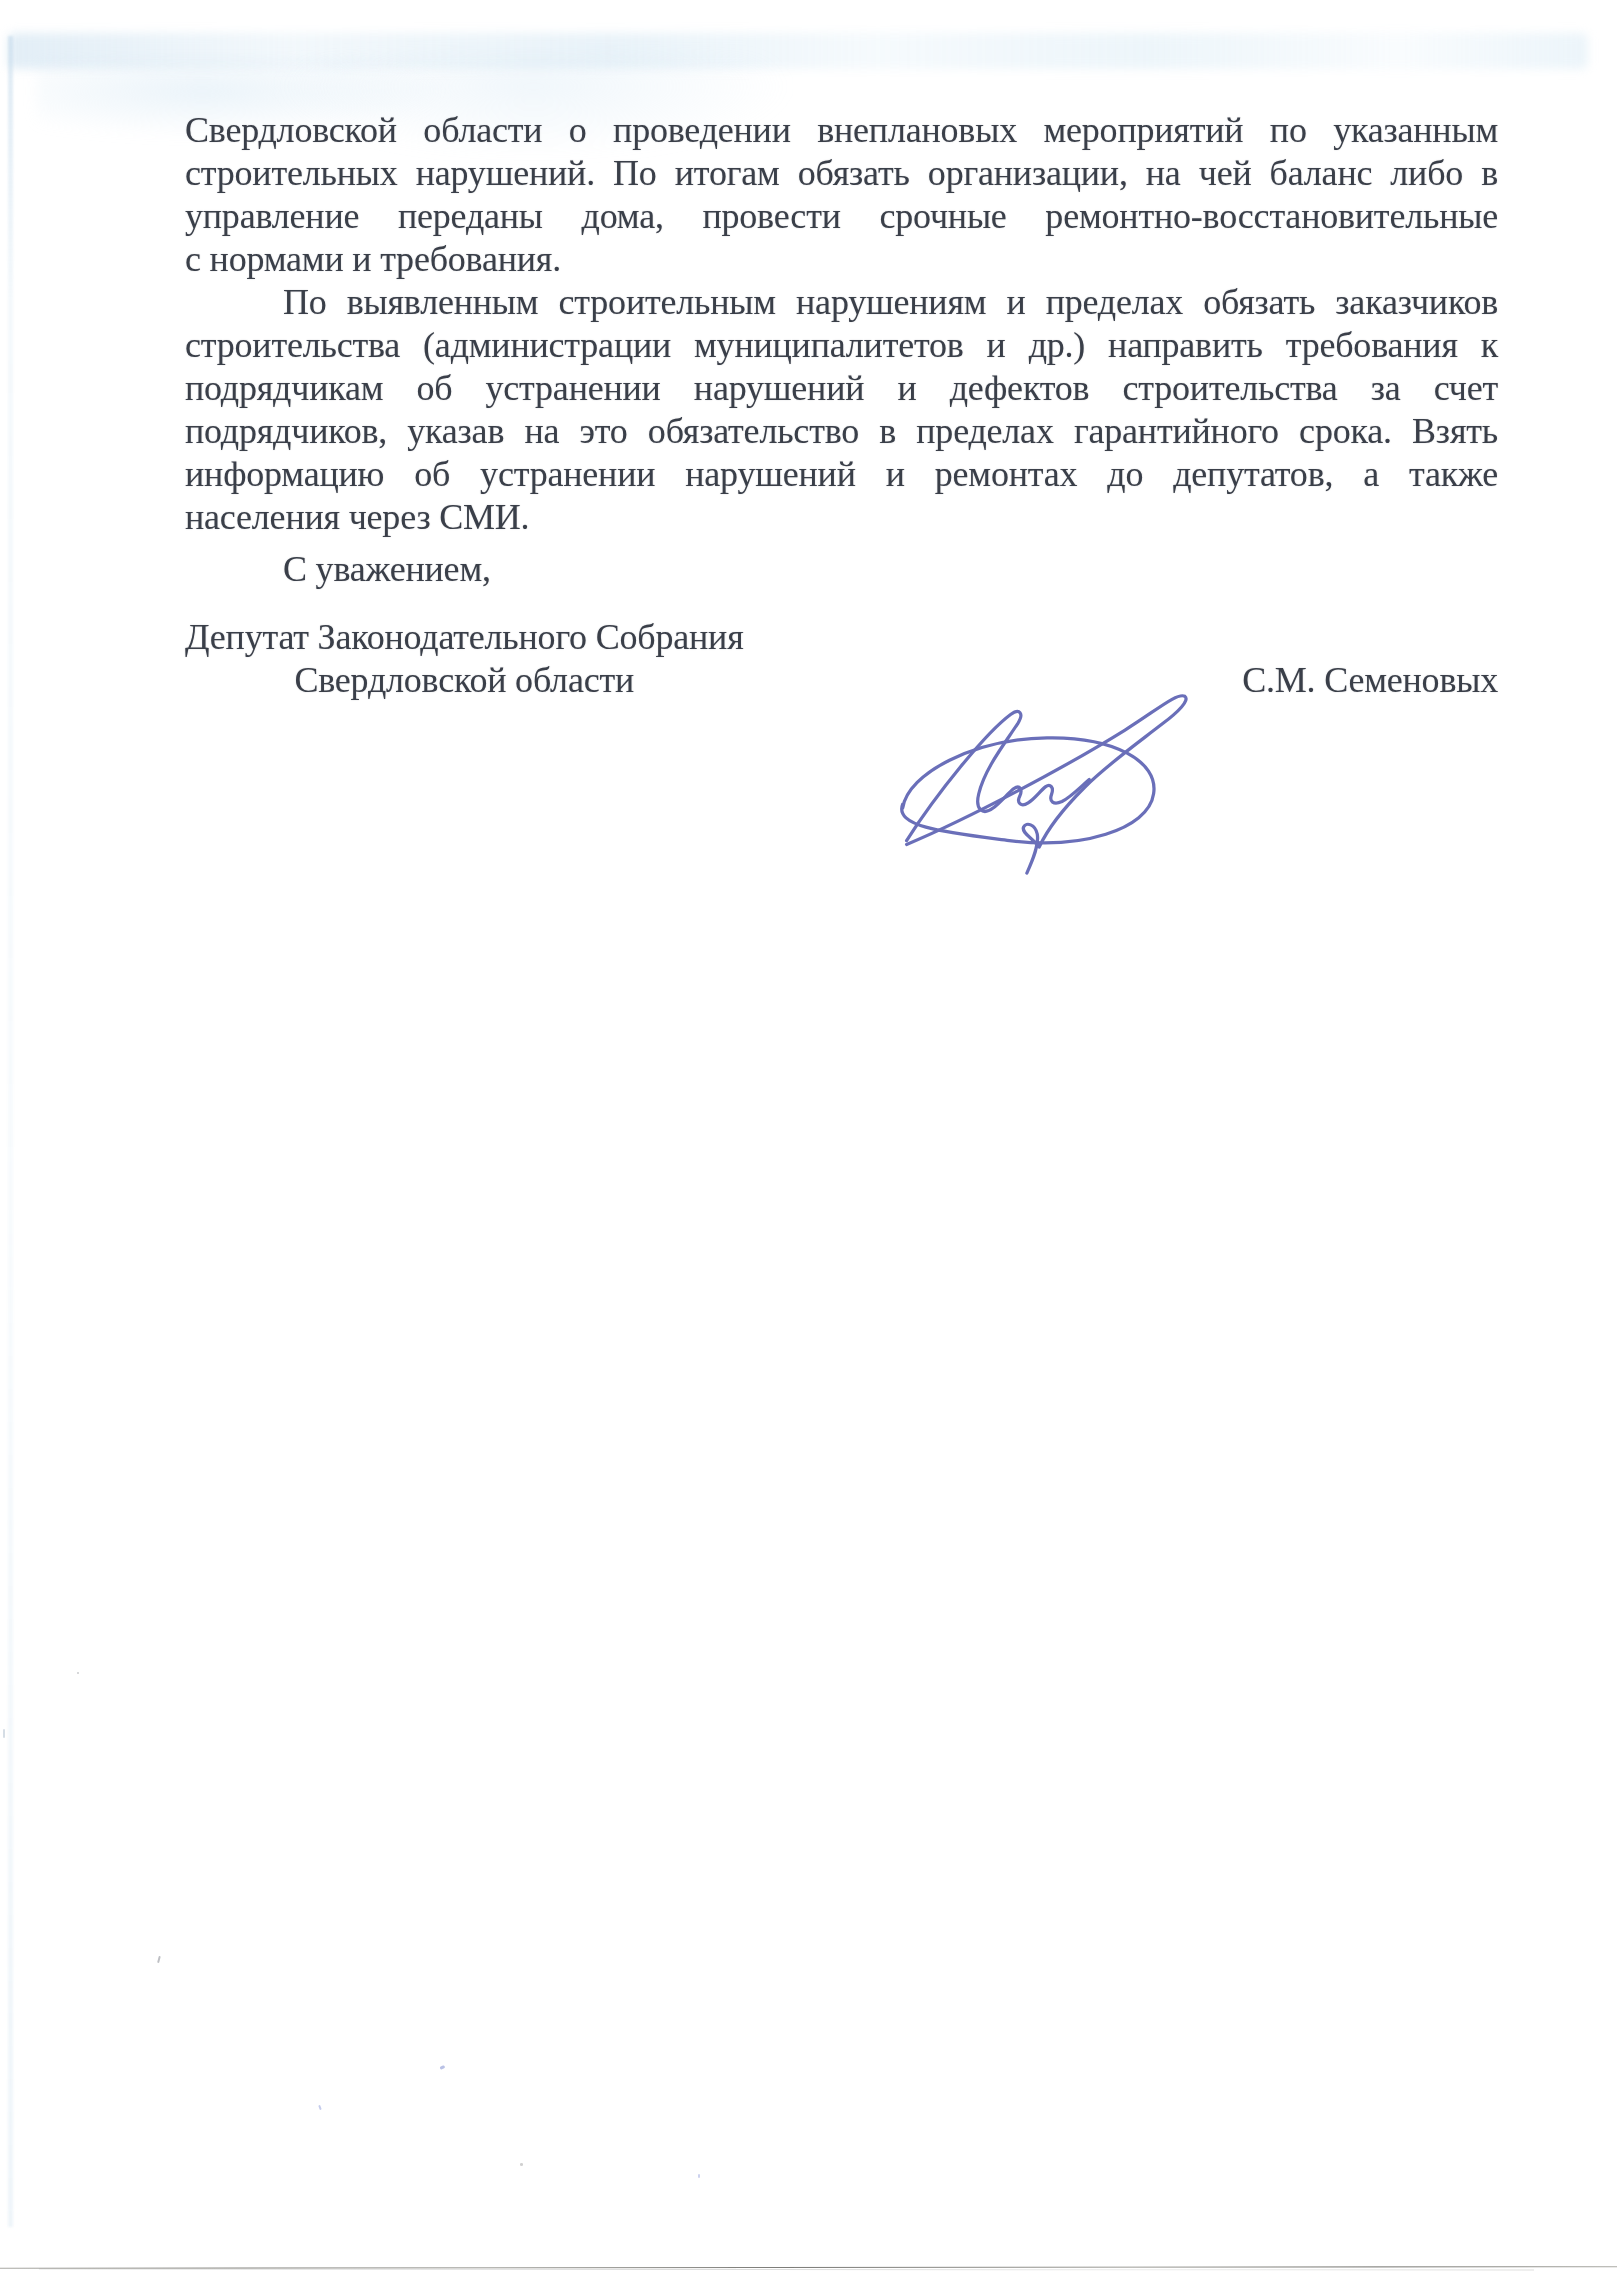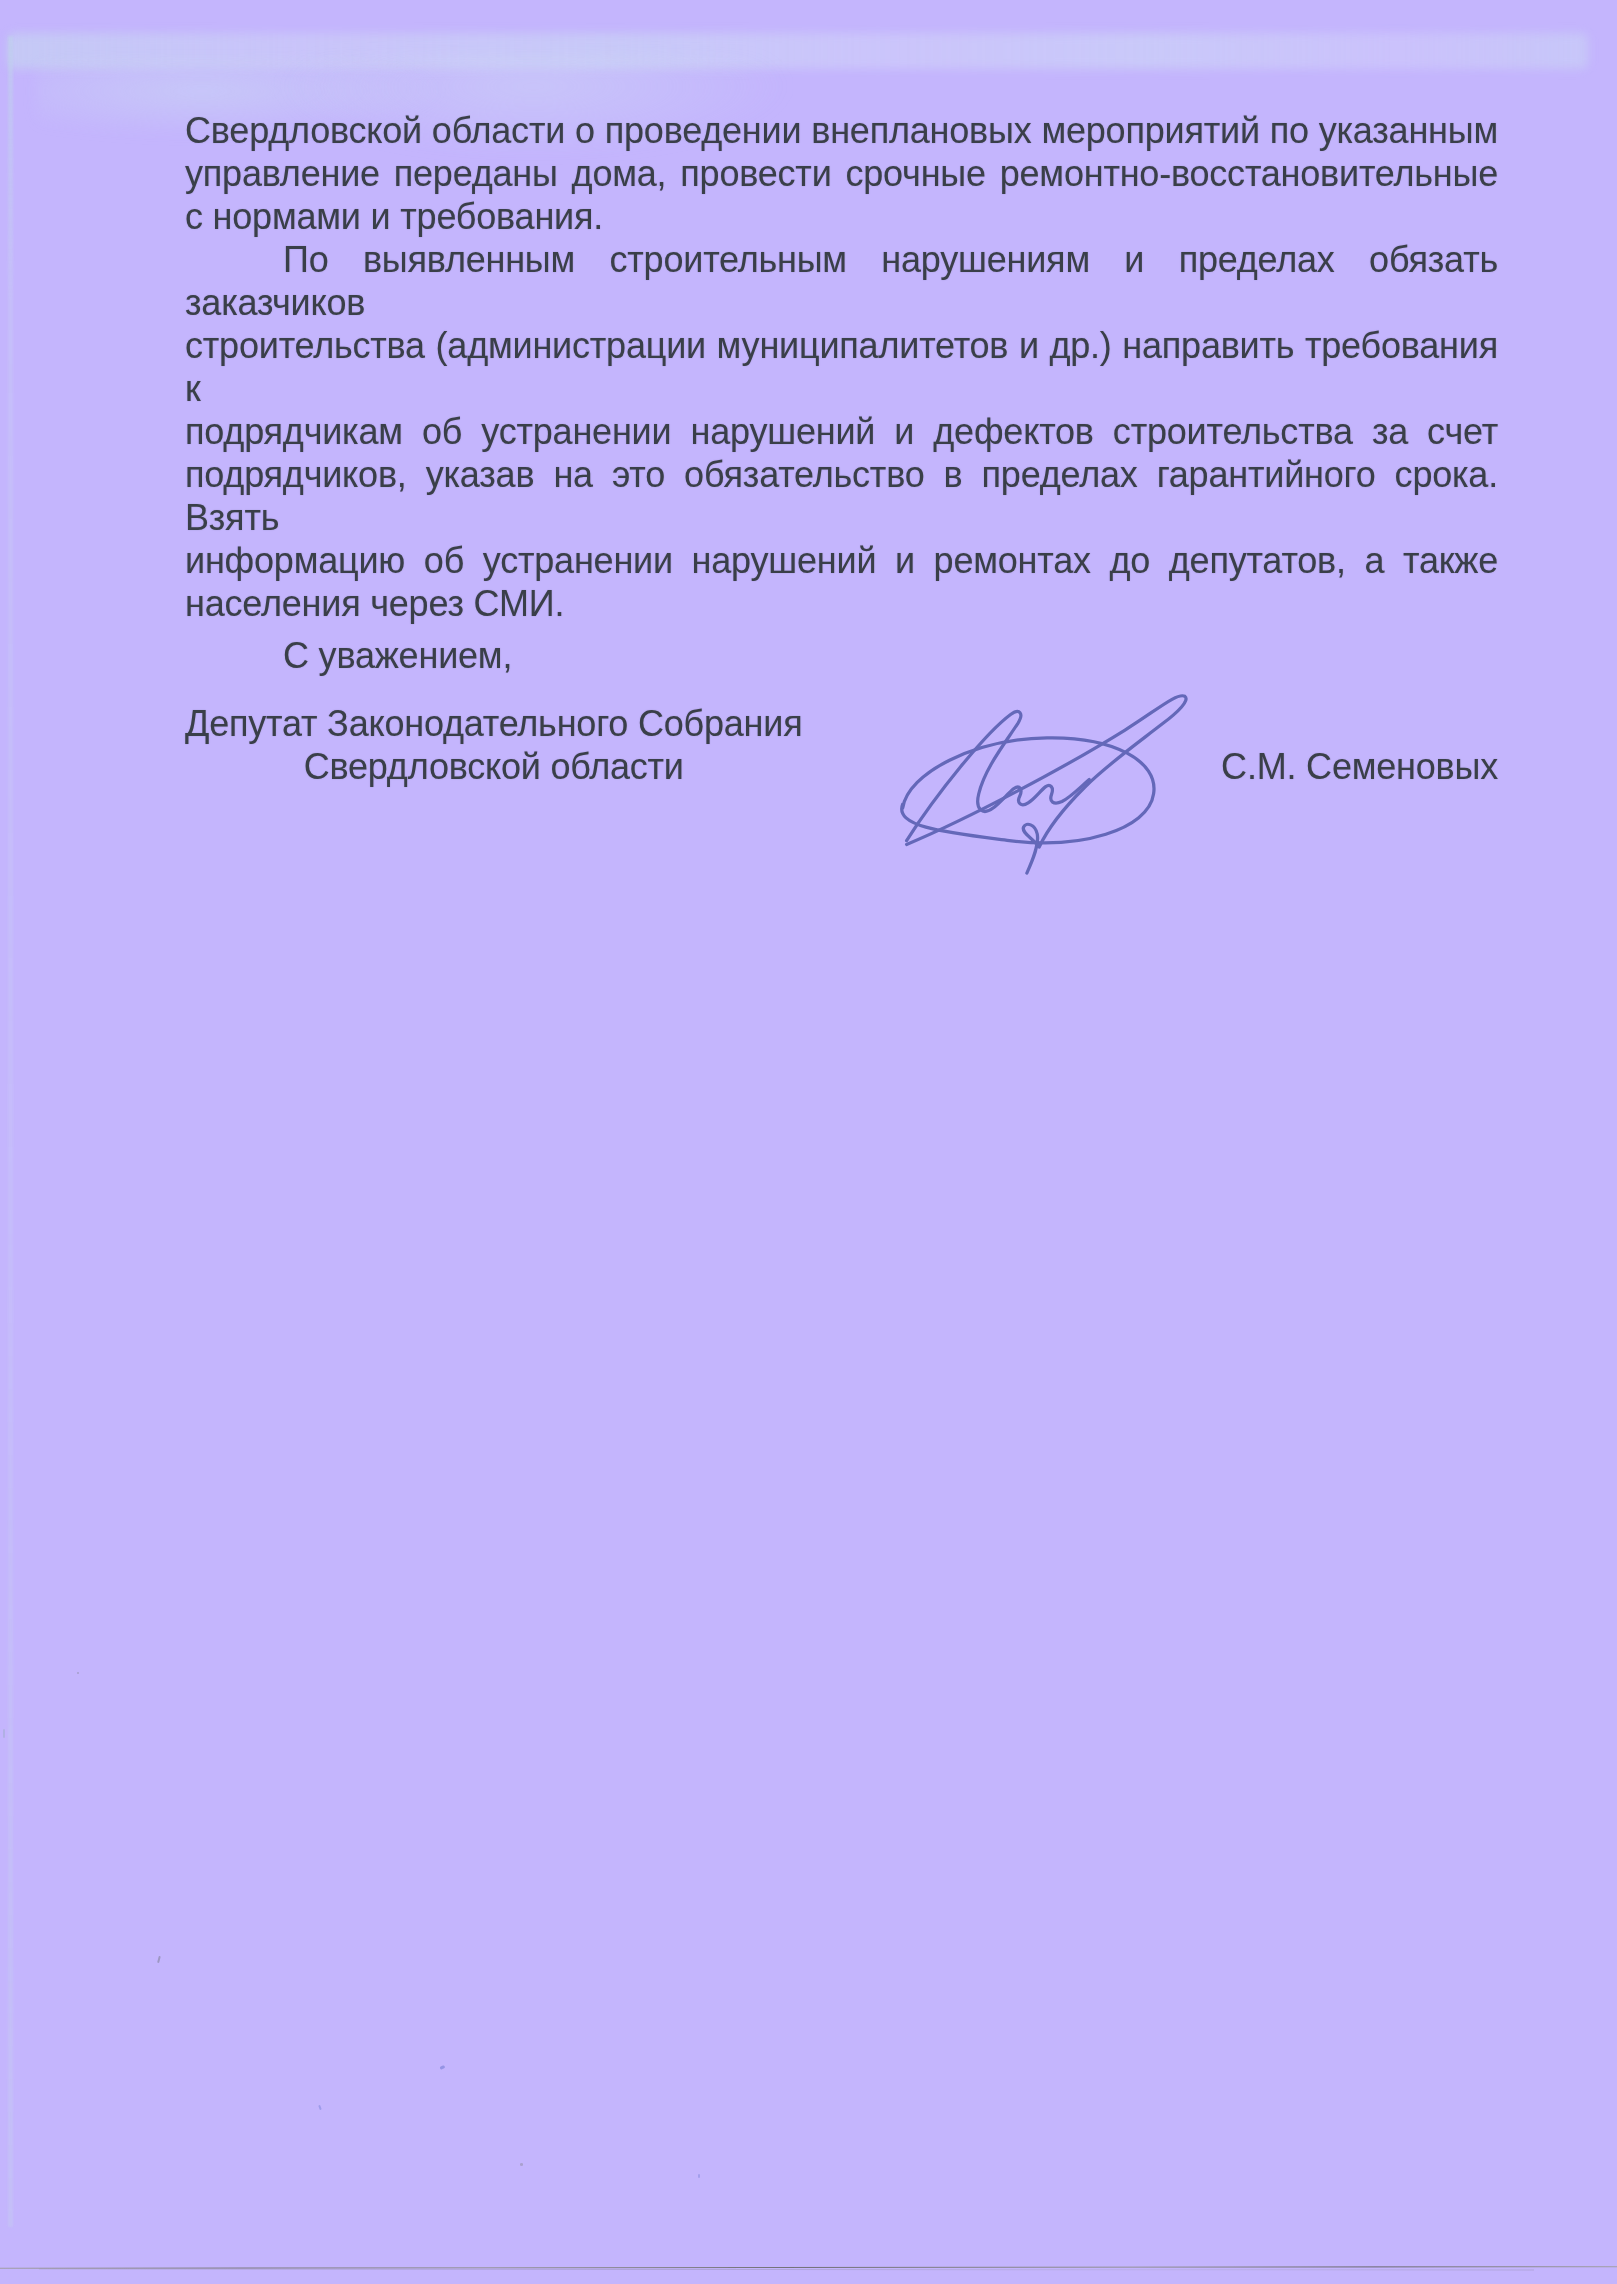--- a/index.html
+++ b/index.html
@@ -6,23 +6,23 @@
     html, body {
       margin: 0;
       padding: 0;
       background: #e9e9e9;
     }
     .page {
       position: relative;
       width: 1618px;
       height: 2284px;
       margin: 0 auto;
-      background: #c4b5fd;
+      background: #ffffff;
       overflow: hidden;
-      font-family: Liberation Sans, sans-serif;
+      font-family: Liberation Serif, serif;
     }
 
     
     .artifact { position: absolute; pointer-events: none; }
     .top-band-1 {
       left: 7.8px; top: 32.5px; width: 1580px; height: 36px;
       background: linear-gradient(90deg,
         rgba(198,221,238,.50) 0%, rgba(214,232,244,.30) 18%,
         rgba(205,227,241,.44) 38%, rgba(222,238,248,.28) 55%,
         rgba(210,231,243,.40) 72%, rgba(228,241,250,.22) 88%,
@@ -133,20 +133,21 @@
   <div class="speck sp3"></div>
   <div class="speck sp4"></div>
   <div class="speck sp5"></div>
   <div class="speck sp6"></div>
   <div class="speck sp7"></div>
 
   <div class="letter-body">
 
     <div class="para">
       <div class="tline">Свердловской области о проведении внеплановых мероприятий по указанным</div>
+      <div class="tline">строительных нарушений. По итогам обязать организации, на чей баланс либо в</div>
       <div class="tline">управление переданы дома, провести срочные ремонтно-восстановительные</div>
       <div class="tline last">с нормами и требования.</div>
     </div>
 
     <div class="para">
       <div class="tline indent">По выявленным строительным нарушениям и пределах обязать заказчиков</div>
       <div class="tline">строительства (администрации муниципалитетов и др.) направить требования к</div>
       <div class="tline">подрядчикам об устранении нарушений и дефектов строительства за счет</div>
       <div class="tline">подрядчиков, указав на это обязательство в пределах гарантийного срока. Взять</div>
       <div class="tline">информацию об устранении нарушений и ремонтах до депутатов, а также</div>

